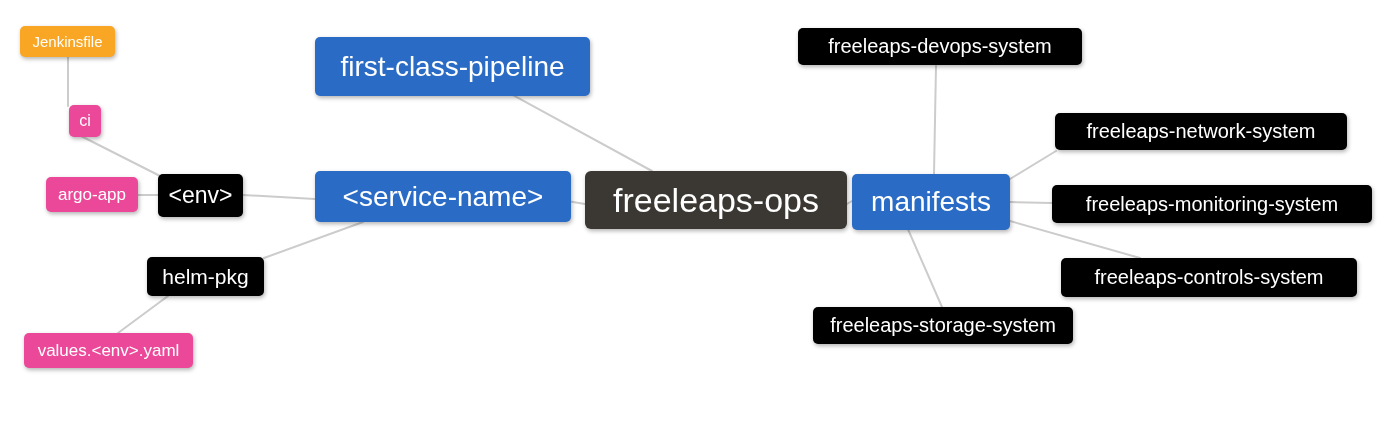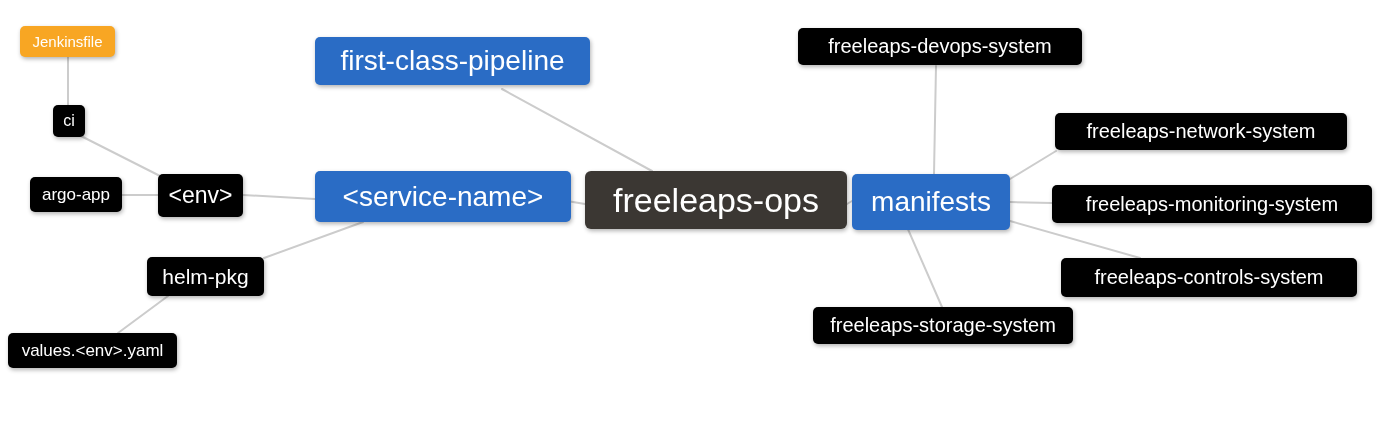--- a/index.html
+++ b/index.html
@@ -34,32 +34,32 @@
     justify-content: center;
     color: #ffffff;
     white-space: nowrap;
     border-radius: 5px;
     box-shadow: 1px 2px 4px rgba(0,0,0,0.30);
     cursor: default;
     box-sizing: border-box;
   }
   .node-blue  { background: #2a6cc5; }
   .node-green { background: #000000; }
-  .node-red   { background: #000000; }
+  .node-red   { background: #ec4899; margin-left: 16px; }
   .node-amber { background: #f8a623; }
   .node-dark  { background: #3b3733; border-radius: 6px; }
 
   
   #n-jenkinsfile   { left:  20px; top:  26px; width:  95px; height: 31px; font-size: 15px; }
   #n-ci            { left:  53px; top: 105px; width:  32px; height: 32px; font-size: 16px; }
   #n-argo-app      { left:  30px; top: 177px; width:  92px; height: 35px; font-size: 17px; }
   #n-env           { left: 158px; top: 174px; width:  85px; height: 43px; font-size: 23px; }
   #n-helm-pkg      { left: 147px; top: 257px; width: 117px; height: 39px; font-size: 21px; }
   #n-values        { left:   8px; top: 333px; width: 169px; height: 35px; font-size: 17px; }
-  #n-pipeline      { left: 315px; top:  37px; width: 275px; height: 48px; font-size: 28px; }
+  #n-pipeline      { left: 315px; top:  37px; width: 275px; height: 59px; font-size: 28px; }
   #n-service       { left: 315px; top: 171px; width: 256px; height: 51px; font-size: 28px; }
   #n-ops           { left: 585px; top: 171px; width: 262px; height: 58px; font-size: 34px; }
   #n-manifests     { left: 852px; top: 174px; width: 158px; height: 56px; font-size: 28px; }
   #n-devops        { left: 798px; top:  28px; width: 284px; height: 37px; font-size: 20px; }
   #n-network       { left:1055px; top: 113px; width: 292px; height: 37px; font-size: 20px; }
   #n-monitoring    { left:1052px; top: 185px; width: 320px; height: 38px; font-size: 20px; }
   #n-controls      { left:1061px; top: 258px; width: 296px; height: 39px; font-size: 20px; }
   #n-storage       { left: 813px; top: 307px; width: 260px; height: 37px; font-size: 20px; }
 </style>
 </head>

